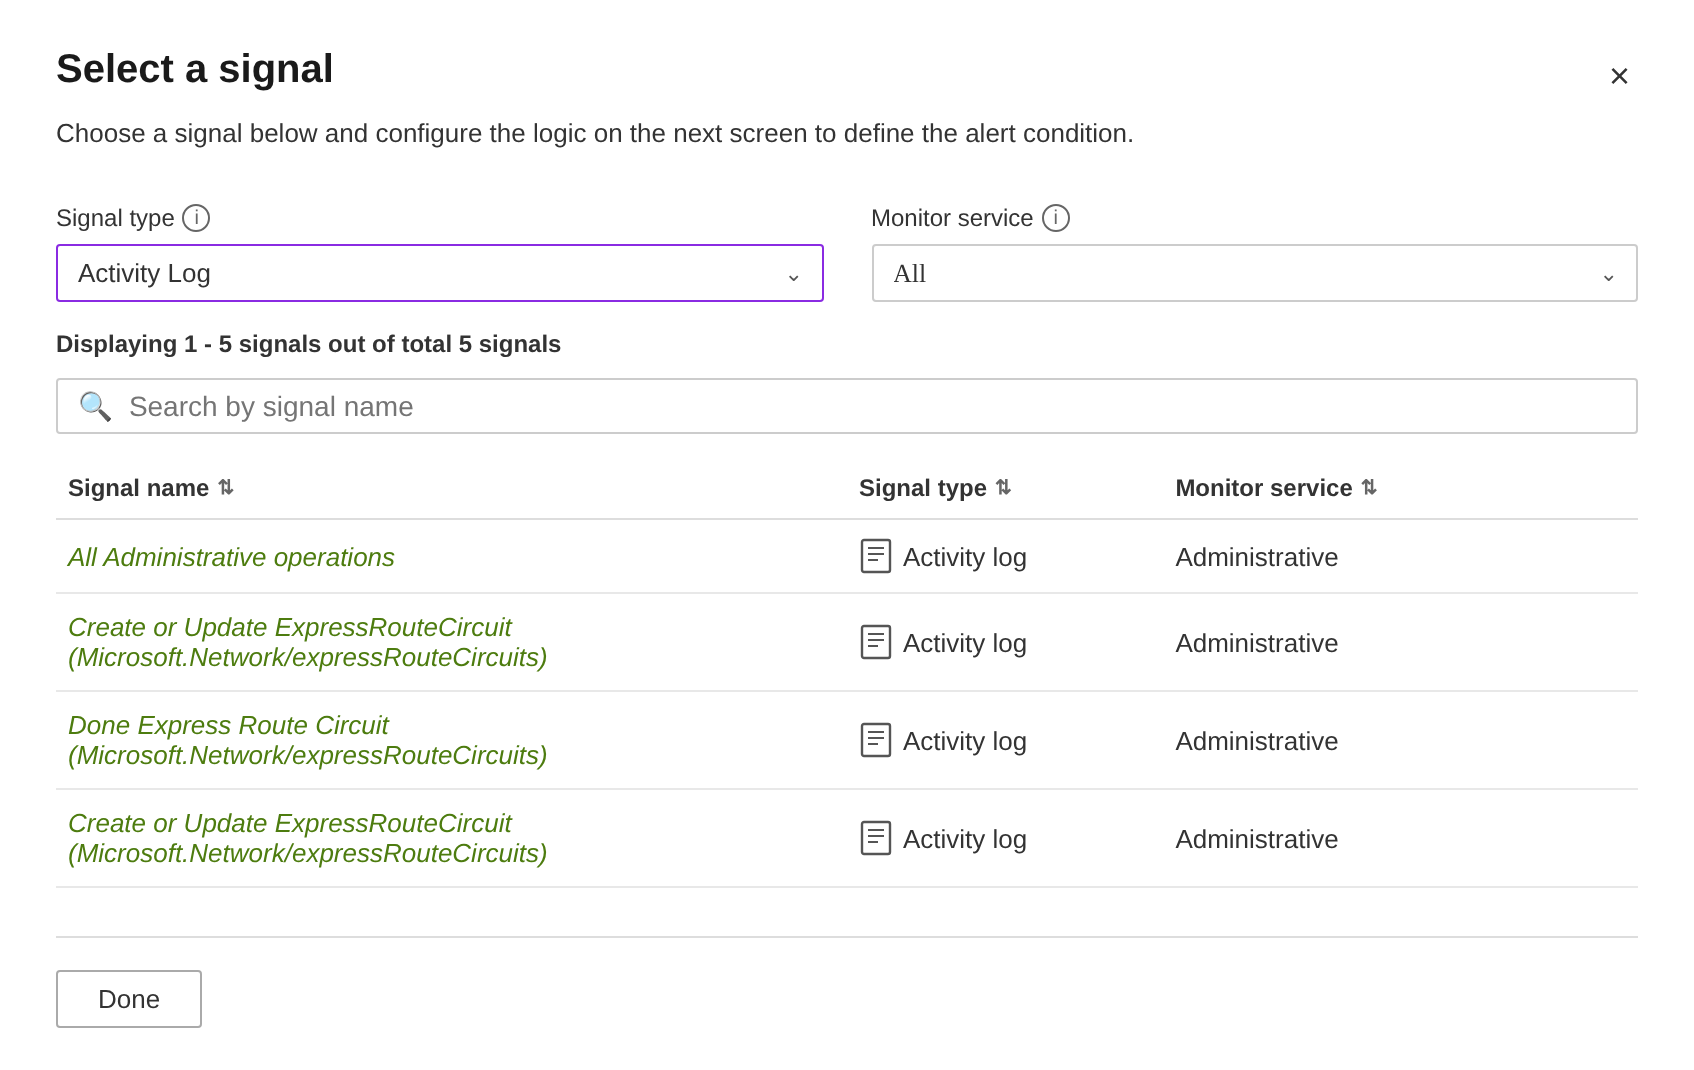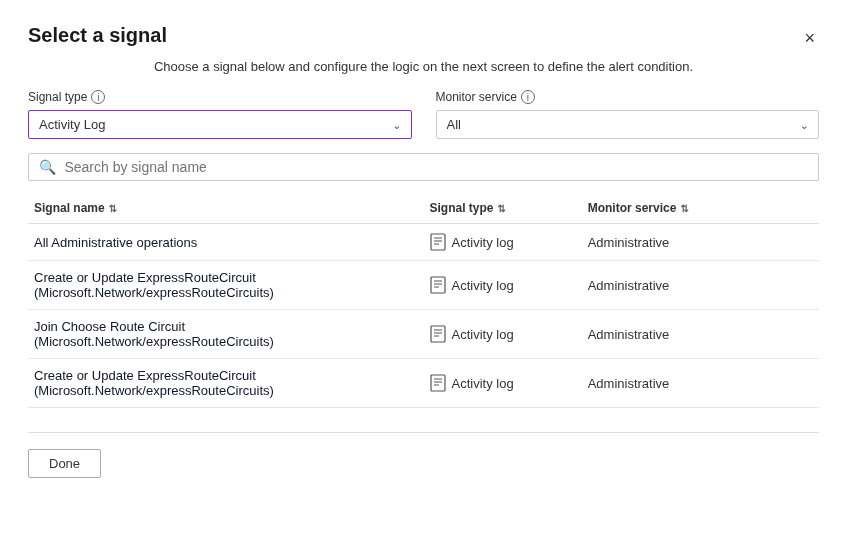--- a/index.html
+++ b/index.html
@@ -37,22 +37,21 @@
       border: none;
       font-size: 18px;
       cursor: pointer;
       color: #333;
       padding: 0 4px;
       line-height: 1;
     }
     .description {
       font-size: 13px;
       color: #333;
-      margin-bottom: 16px;
-      text-align: center;
+      margin-bottom: 28px;
     }
     .form-row {
       display: flex;
       gap: 24px;
       margin-bottom: 14px;
     }
     .form-group {
       display: flex;
       flex-direction: column;
       gap: 4px;
@@ -90,20 +89,21 @@
       border-radius: 2px;
       font-size: 13px;
       appearance: none;
       background: #fff;
       color: #333;
       cursor: pointer;
       outline: none;
     }
     .select-box.normal-border {
       border-color: #ccc;
+      font-family: Liberation Serif, serif;
     }
     .select-arrow {
       position: absolute;
       right: 10px;
       top: 50%;
       transform: translateY(-50%);
       pointer-events: none;
       color: #555;
       font-size: 11px;
     }
@@ -162,23 +162,24 @@
     .table-wrapper tbody tr {
       border-bottom: 1px solid #e8e8e8;
     }
     .table-wrapper td {
       padding: 9px 6px;
       font-size: 13px;
       color: #333;
       vertical-align: middle;
     }
     .signal-link {
-      color: #0f172a;
+      color: #4d7c0f;
       text-decoration: none;
       cursor: pointer;
+      font-style: italic;
     }
     .signal-type-cell {
       display: flex;
       align-items: center;
       gap: 6px;
       white-space: nowrap;
     }
     .activity-icon {
       display: inline-block;
       width: 16px;
@@ -243,20 +244,21 @@
         <select class="select-box normal-border">
           <option>All</option>
           <option>Administrative</option>
           <option>Activity Log</option>
         </select>
         <span class="select-arrow">⌄</span>
       </div>
     </div>
   </div>
 
+  <div class="displaying-text">Displaying 1 - 5 signals out of total 5 signals</div>
 
   <div class="search-box-wrapper">
     <span class="search-icon-span">🔍</span>
     <input class="search-input" type="text" placeholder="Search by signal name" style="">
   </div>
 
   <table class="table-wrapper">
     <thead>
       <tr>
         <th class="col-signal-name">
@@ -316,21 +318,21 @@
               </svg>
             </span>
             <span>Activity log</span>
           </div>
         </td>
         <td>Administrative</td>
       </tr>
 
       <tr>
         <td>
-          <a class="signal-link">Join Choose Route Circuit (Microsoft.Network/expressRouteCircuits)</a>
+          <a class="signal-link">Done Express Route Circuit (Microsoft.Network/expressRouteCircuits)</a>
         </td>
         <td>
           <div class="signal-type-cell">
             <span class="activity-icon">
               <svg viewBox="0 0 16 18" fill="none" xmlns="http://www.w3.org/2000/svg">
                 <rect x="1" y="1" width="14" height="16" rx="1" stroke="#555" stroke-width="1.2" fill="none"></rect>
                 <line x1="4" y1="5" x2="12" y2="5" stroke="#555" stroke-width="1"></line>
                 <line x1="4" y1="8" x2="12" y2="8" stroke="#555" stroke-width="1"></line>
                 <line x1="4" y1="11" x2="9" y2="11" stroke="#555" stroke-width="1"></line>
               </svg>

